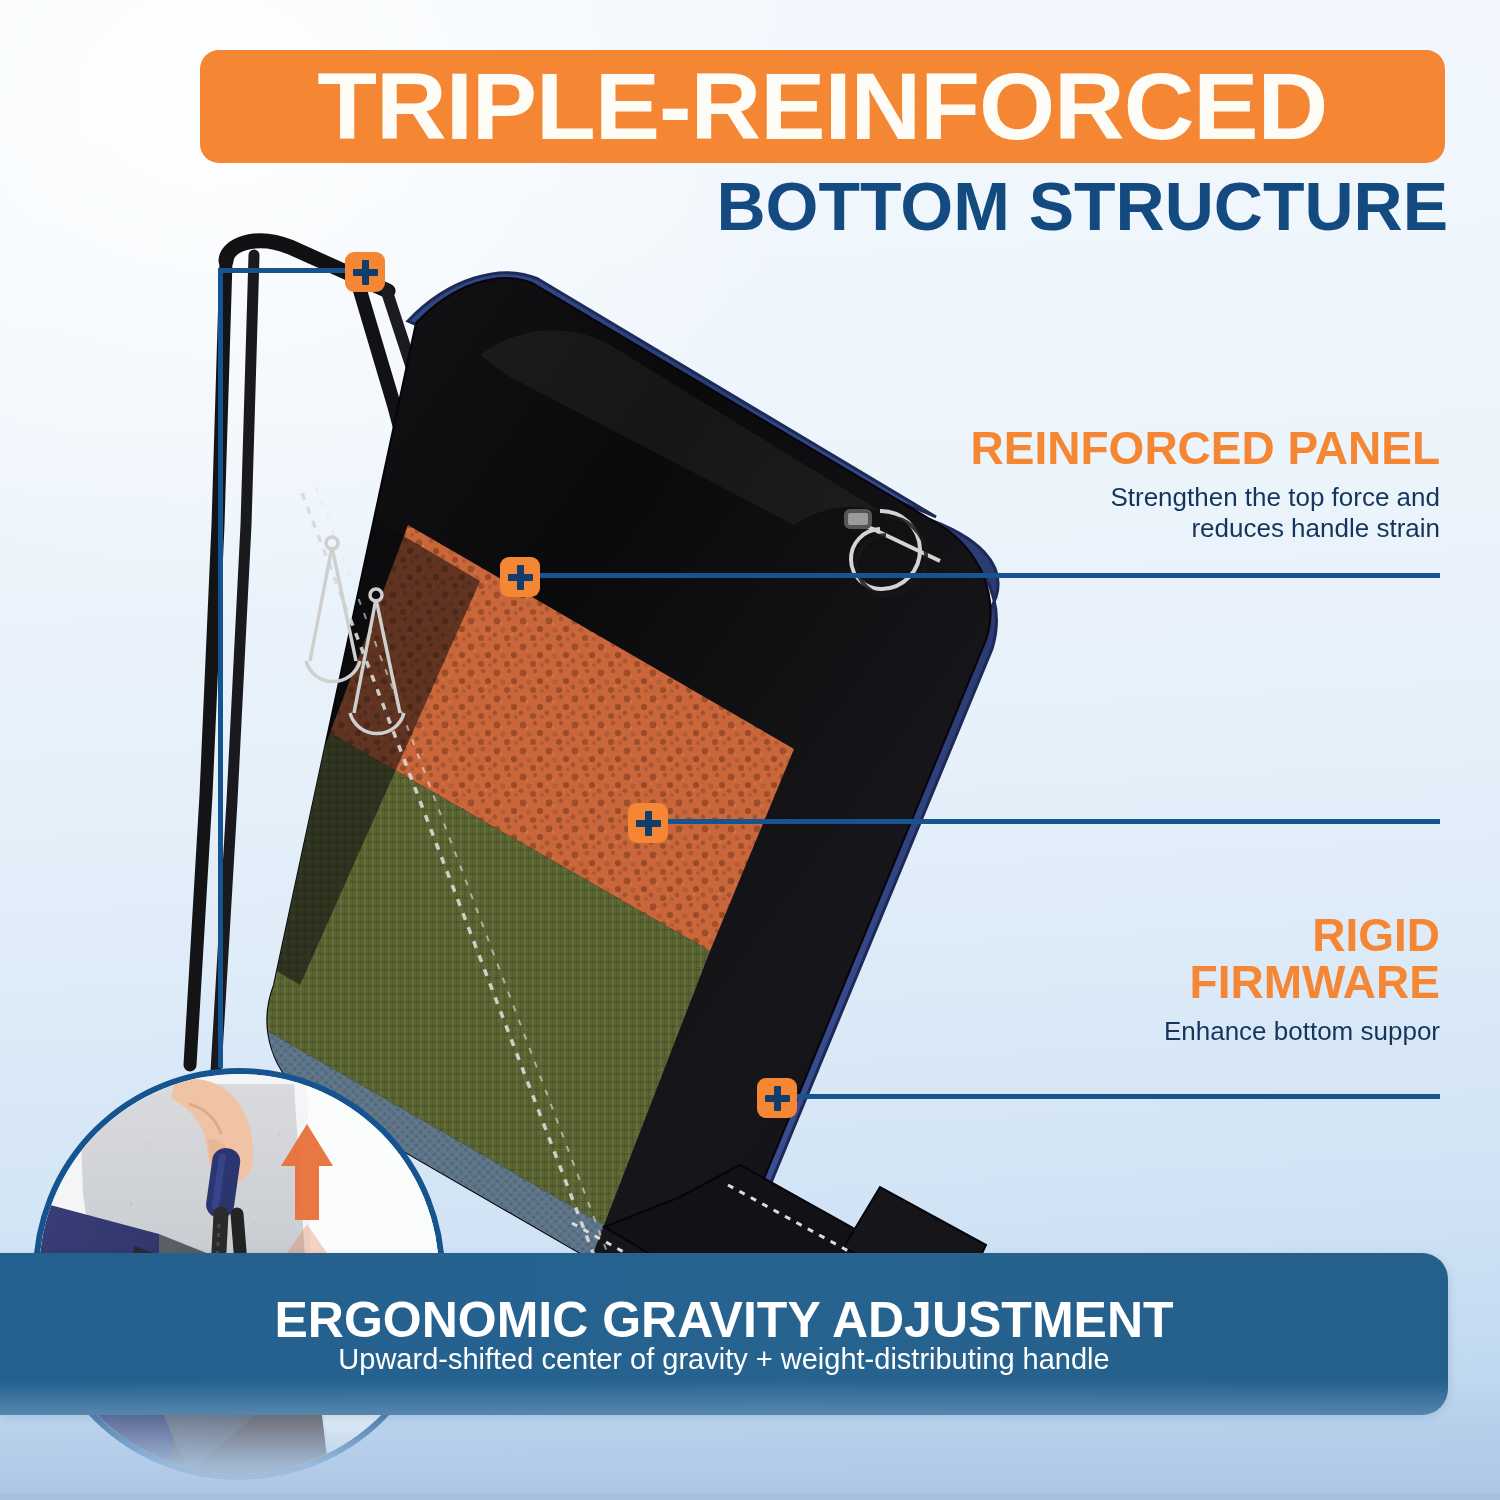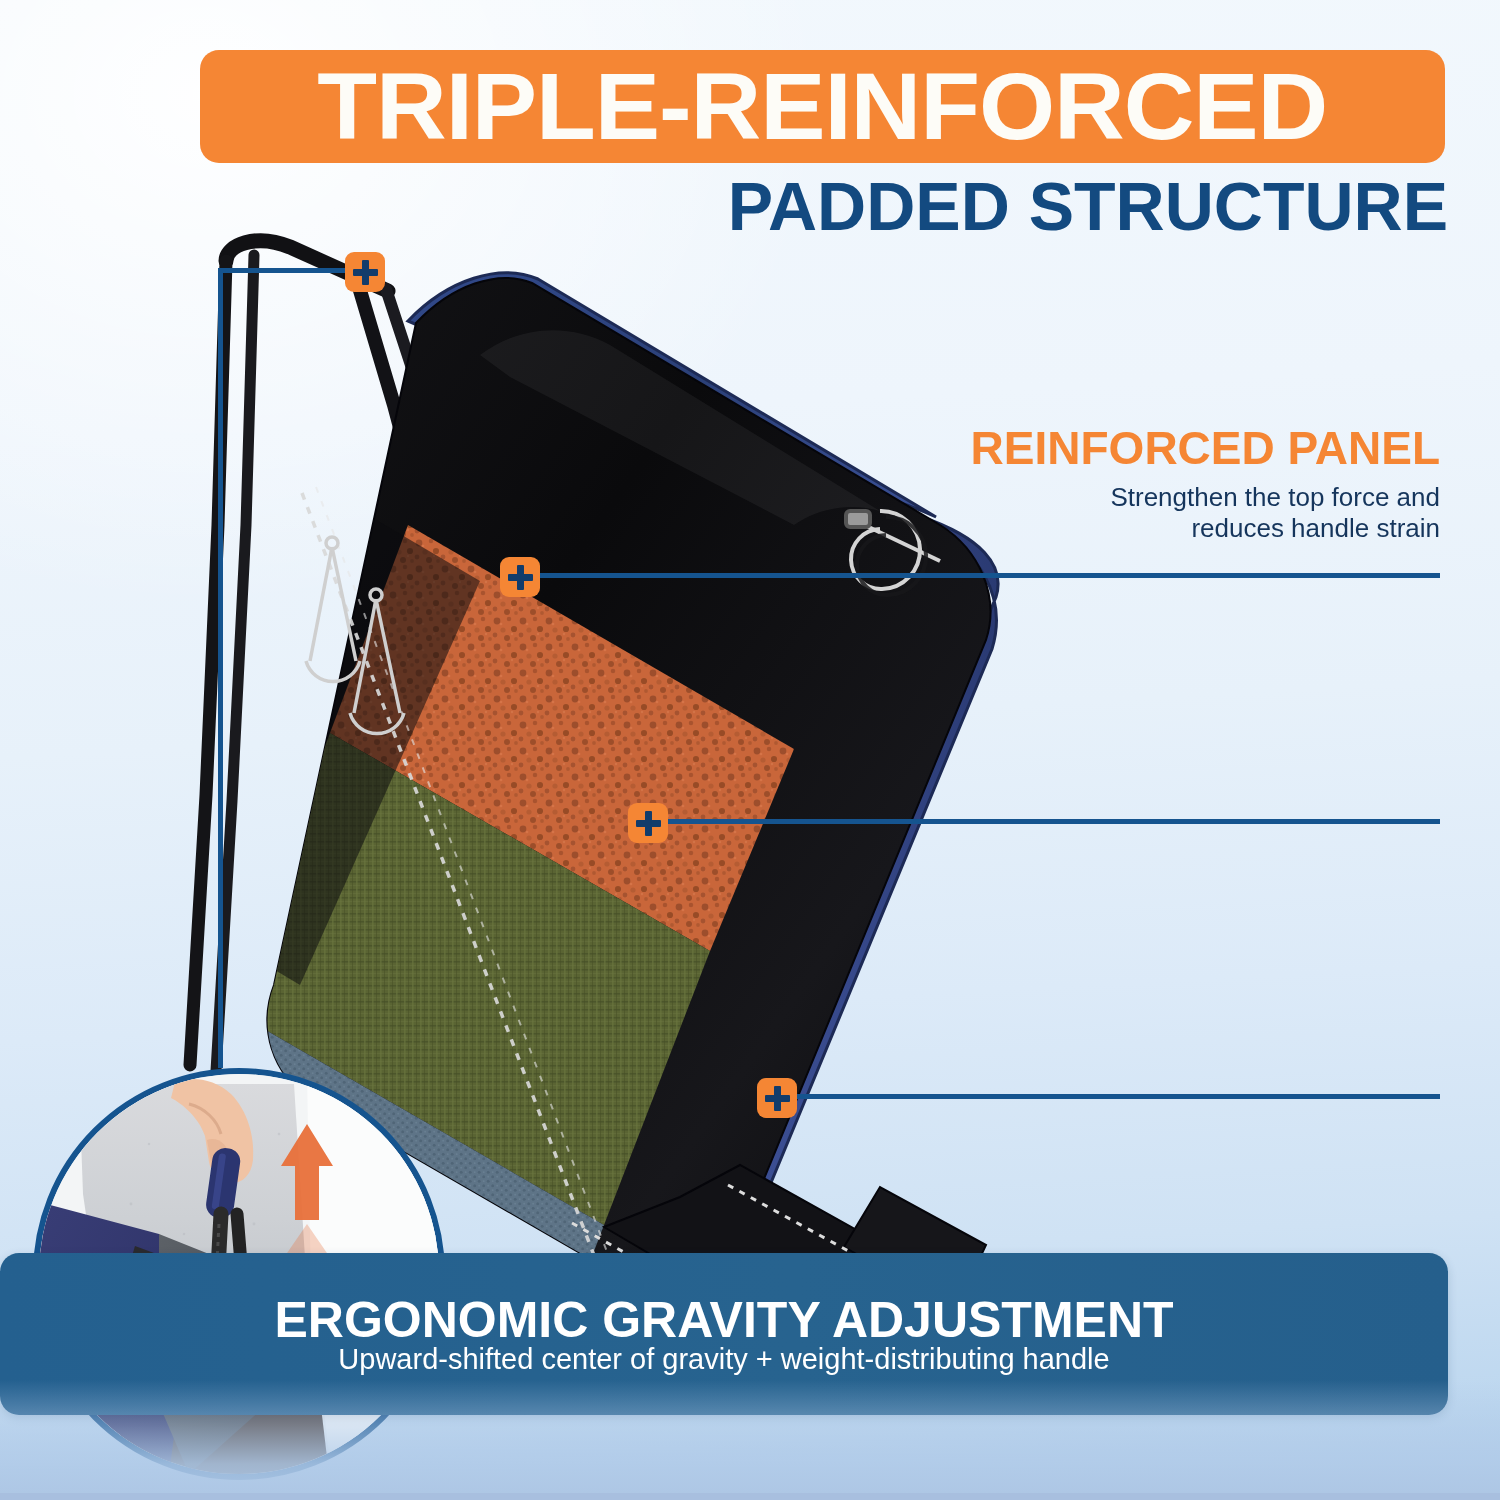--- a/index.html
+++ b/index.html
@@ -84,37 +84,36 @@
   }
   #inset svg{position:absolute;left:0;top:0;}
 
   
   #bottom-banner{
     position:absolute;left:0;top:1253px;width:1448px;height:162px;
     background:linear-gradient(90deg,#24608F 0%,#27638F 55%,#255F8C 100%);
     border-top-right-radius:26px;border-bottom-right-radius:26px;
     display:flex;flex-direction:column;align-items:center;justify-content:center;
     box-shadow:0 3px 10px rgba(20,60,100,.18);
-    border-radius:19px;
   }
   #bb-title{color:#ffffff;font-size:50px;font-weight:bold;letter-spacing:0px;
     white-space:nowrap;line-height:1;text-align:center;}
   #bb-sub{color:#ffffff;font-size:29px;font-weight:normal;
     white-space:nowrap;line-height:1;text-align:center;}
 </style>
 </head>
 <body>
 
 <div id="stage">
   <div id="glow"></div>
 
   <div id="headline-banner">
     <div id="headline-text">TRIPLE-REINFORCED</div>
   </div>
-  <div id="subhead">PADDED STRUCTURE</div>
+  <div id="subhead">BOTTOM STRUCTURE</div>
 
   <div id="bag-wrap">
     <svg id="bag-svg" width="950" height="1110" viewBox="0 0 950 1110">
       <defs>
         <linearGradient id="bodyGrad" x1="0" y1="0" x2="1" y2="1">
           <stop offset="0%" stop-color="#141417"></stop>
           <stop offset="35%" stop-color="#0a0a0c"></stop>
           <stop offset="72%" stop-color="#17171b"></stop>
           <stop offset="100%" stop-color="#0a0a0c"></stop>
         </linearGradient>
@@ -262,20 +261,24 @@
     <span class="plus-v"></span>
     <span class="plus-h"></span>
   </div>
 
   <div class="feature" id="feature-1">
     <div class="f-title">REINFORCED PANEL</div>
     <div class="f-desc">Strengthen the top force and<br>reduces handle strain</div>
   </div>
   <div class="feature" id="feature-2">
   </div>
+  <div class="feature" id="feature-3">
+    <div class="f-title">RIGID<br>FIRMWARE</div>
+    <div class="f-desc">Enhance bottom suppor</div>
+  </div>
 
   <div id="inset">
     <svg width="400" height="400" viewBox="0 0 400 400">
       <defs>
         <linearGradient id="shirtG" x1="0" y1="0" x2="0" y2="1">
           <stop offset="0%" stop-color="#d9dadd"></stop>
           <stop offset="60%" stop-color="#cdd0d4"></stop>
           <stop offset="100%" stop-color="#c2c6cb"></stop>
         </linearGradient>
         <linearGradient id="navyBagG" x1="0" y1="0" x2="1" y2="1">

